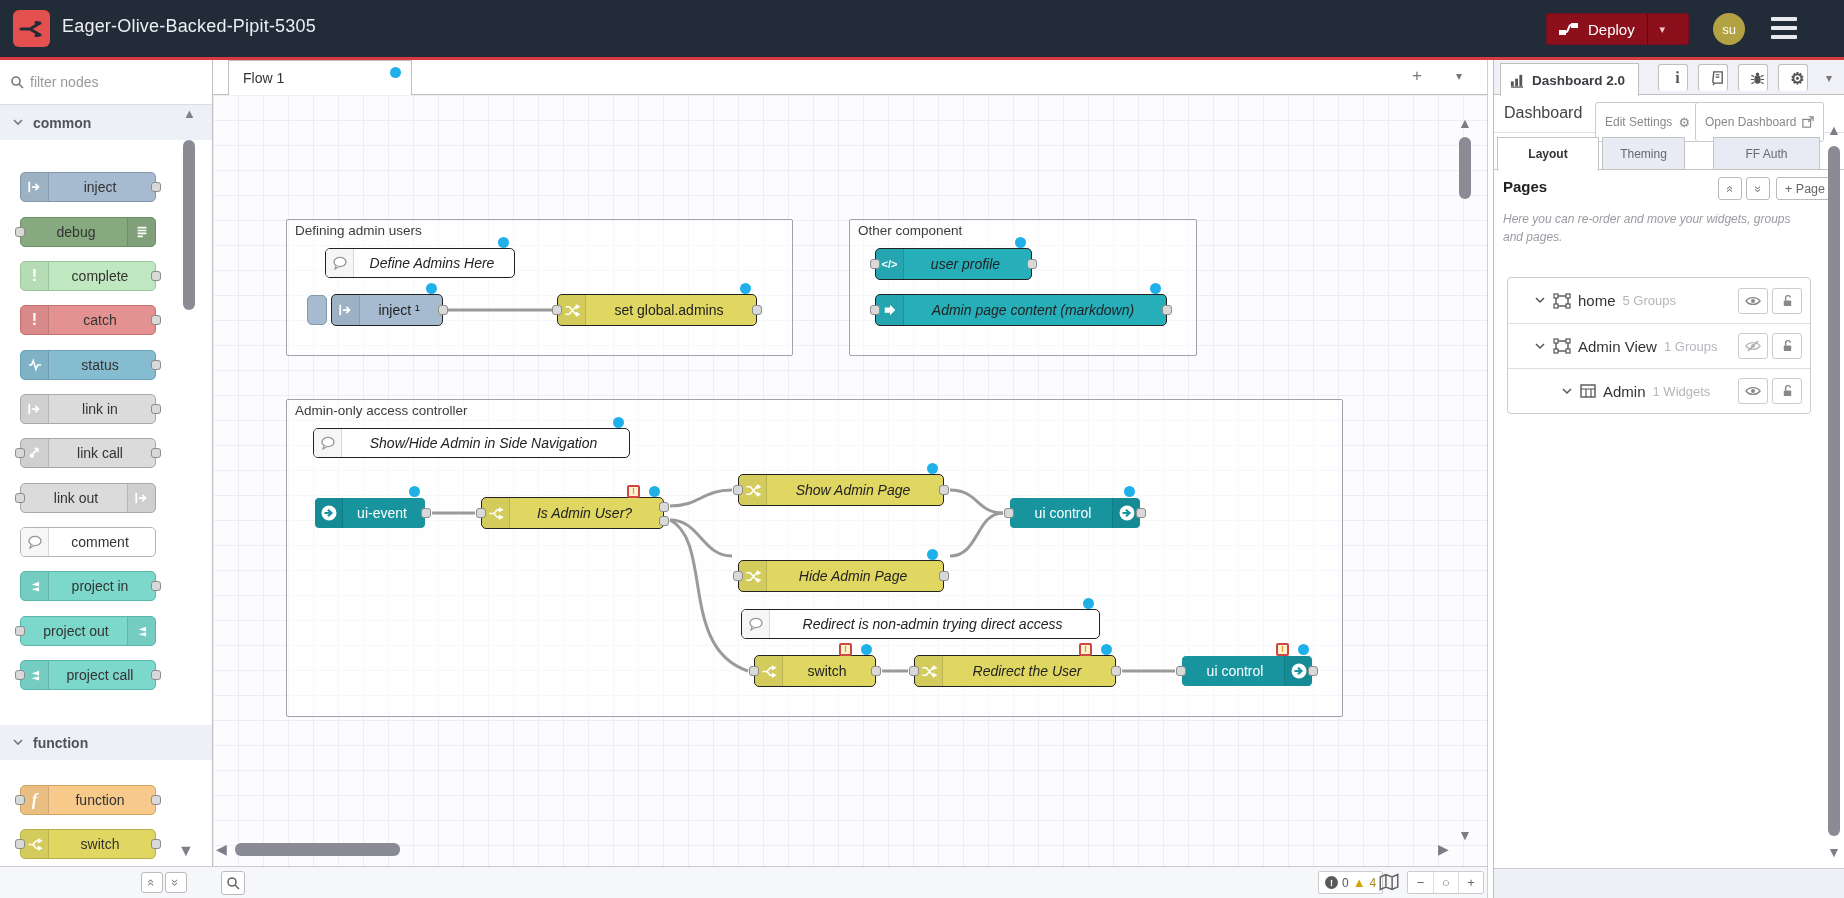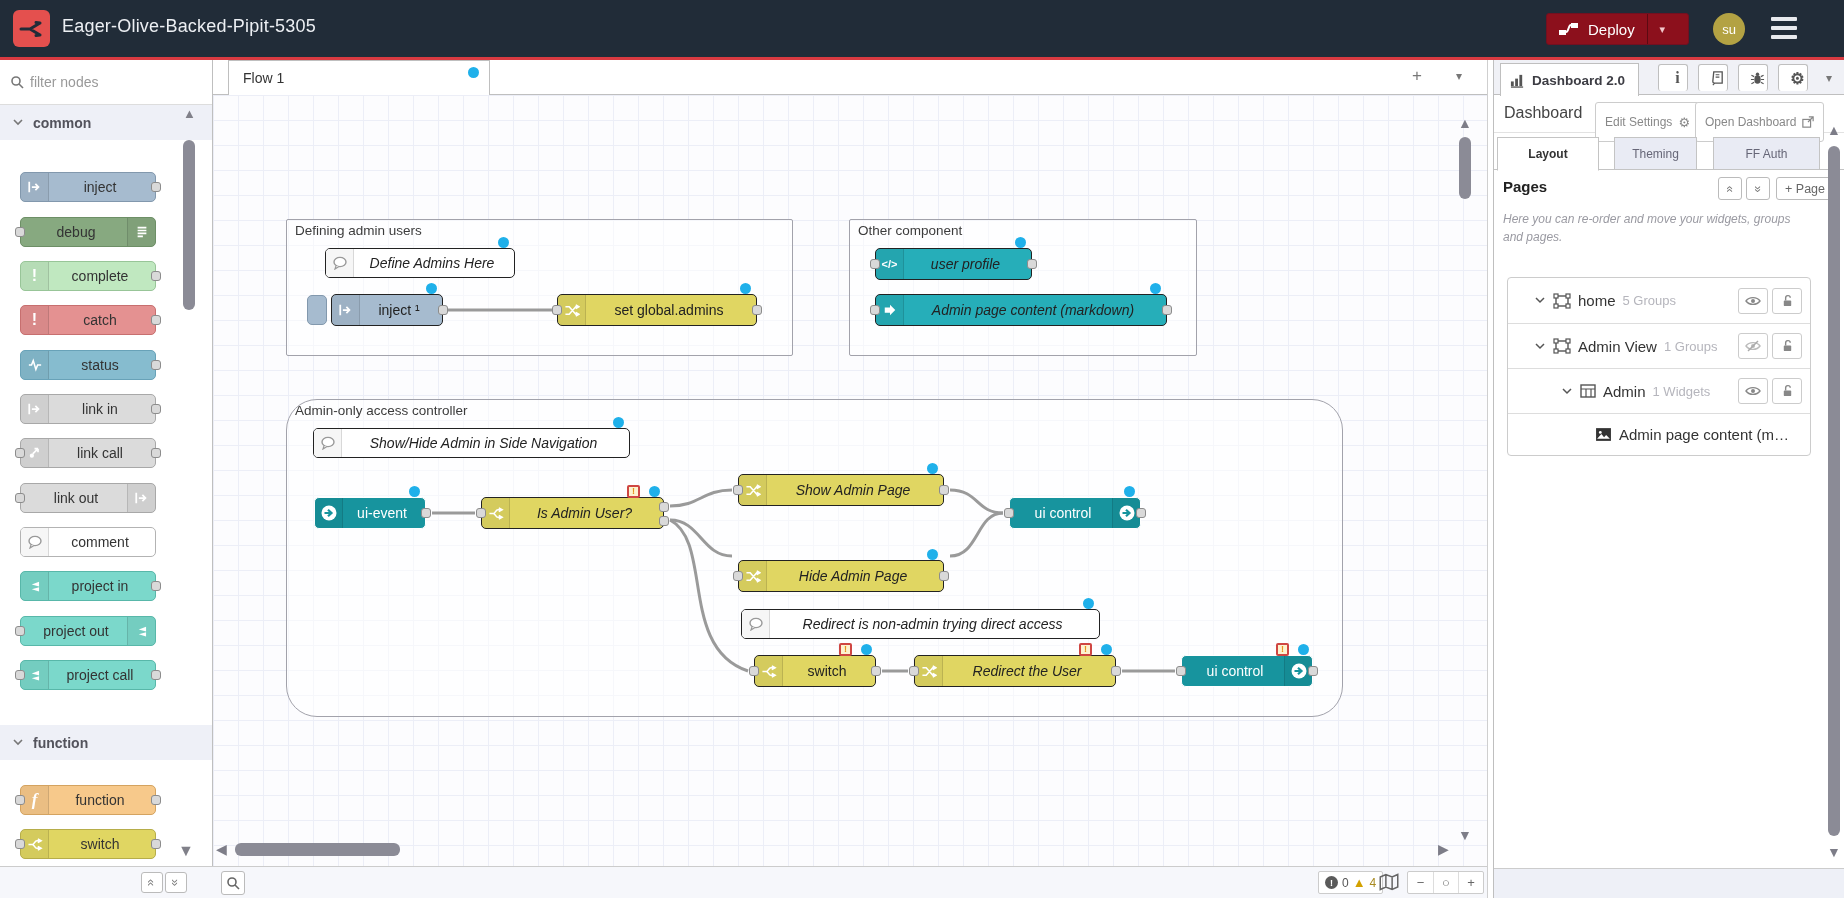--- a/index.html
+++ b/index.html
@@ -43,21 +43,21 @@
   .c-mint { background:#7bd8cb; border-color:#58b7a9; }
   .c-func { background:#f7c98b; border-color:#d4a360; }
   .c-yellow { background:#e0d662; border-color:#b6ad4a; }
   .c-teal { background:#26aeb9; border-color:#1a8f99; }
   .c-tealdark { background:#17949e; border-color:#0f7d86; }
   .ptri { position:absolute; font-size:13px; color:#808089; }
   .pthumb { position:absolute; width:12px; border-radius:6px; background:#8b8b96; }
 
   
   .wtabbar { position:absolute; left:213px; top:60px; width:1274px; height:35px; background:#fff; border-bottom:1px solid #bfbfbf; }
-  .flowtab { position:absolute; left:15px; top:0; width:262px; height:35px; background:#fff; border:1px solid #bfbfbf; border-bottom:none; font-size:14px; color:#333; display:flex; align-items:center; padding-left:14px; z-index:2; }
+  .flowtab { position:absolute; left:15px; top:0; width:184px; height:35px; background:#fff; border:1px solid #bfbfbf; border-bottom:none; font-size:14px; color:#333; display:flex; align-items:center; padding-left:14px; z-index:2; }
   .tabbtn { position:absolute; top:6px; color:#777; font-size:17px; cursor:pointer; }
 
   
   .canvas { position:absolute; left:213px; top:95px; width:1274px; height:771px; overflow:hidden;
     background-color:#fcfcfe;
     background-image:linear-gradient(#eceef7 1px, transparent 1px), linear-gradient(90deg,#eceef7 1px, transparent 1px);
     background-size:25px 25px; }
   .grp { position:absolute; border:1px solid #a2a2ab; background:rgba(255,255,255,.5); border-radius:2px; }
   .grplabel { position:absolute; top:3px; left:8px; font-size:13.5px; color:#3c3c3c; white-space:nowrap; }
   .cnode { position:absolute; height:32px; border-radius:5px; border:1px solid; font-size:14px; color:#222; }
@@ -316,21 +316,21 @@
 </div>
 
 <div class="canvas">
 
   <div class="grp" style="left:73px;top:124px;width:507px;height:137px;">
     <span class="grplabel">Defining admin users</span>
   </div>
   <div class="grp" style="left:636px;top:124px;width:348px;height:137px;">
     <span class="grplabel">Other component</span>
   </div>
-  <div class="grp" style="left:73px;top:304px;width:1057px;height:318px;border-radius:31px;">
+  <div class="grp" style="left:73px;top:304px;width:1057px;height:318px;">
     <span class="grplabel">Admin-only access controller</span>
   </div>
 
   <svg class="wires" style="position:absolute;left:0;top:0;" width="1274" height="771">
     <path d="M235,215 L340,215"></path>
     <path d="M219,418 L262,418"></path>
     <path d="M457,411 C487,411 489,395 519,395"></path>
     <path d="M457,425 C487,425 489,461 519,461"></path>
     <path d="M457,425 C500,447 466,553 535,576"></path>
     <path d="M737,395 C766,395 763,418 790,418"></path>
@@ -606,21 +606,21 @@
             <path d="M8 1 h5 v5 M13 1 L7 7" stroke="#888" stroke-width="1.4" fill="none"></path>
           </svg>
         </span>
     </div>
   </div>
 
   <div class="ltabs">
     <div class="ltab active" style="left:3px;width:102px;">
         <span>Layout</span>
       </div>
-    <div class="ltab" style="left:108px;width:83px;margin-left:12px;">
+    <div class="ltab" style="left:108px;width:83px;">
         <span>Theming</span>
       </div>
     <div class="ltab" style="left:219px;width:107px;">
         <span>FF Auth</span>
       </div>
   </div>
 
   <div class="pagesrow">
     <span class="pt">Pages</span>
     <div class="sqbtn" style="position:absolute;right:102px;top:5px;width:24px;height:23px;">
@@ -724,30 +724,20 @@
             </svg>
           </span>
         <span class="tbtn">
             <svg width="13" height="14" viewBox="0 0 14 15">
               <rect x="3" y="7" width="8" height="6" rx="1" fill="#888"></rect>
               <path d="M5 7 V4.5 A2.5 2.5 0 0 1 10 4" stroke="#888" stroke-width="1.5" fill="none"></path>
             </svg>
           </span>
       </span>
     </div>
-    <div class="trow" style="padding-left:87px;height:42px;">
-      <span style="display:flex;">
-          <svg width="17" height="15" viewBox="0 0 16 14">
-            <rect x="1" y="1" width="14" height="12" fill="#333"></rect>
-            <circle cx="5" cy="5" r="1.3" fill="#fff"></circle>
-            <path d="M2 11 L6 6.5 L8.5 9.5 L10.5 7.5 L14 11 z" fill="#fff"></path>
-          </svg>
-        </span>
-      <span class="nm">Admin page content (m…</span>
-    </div>
   </div>
 
   <span class="sbtri" style="position:absolute;left:333px;top:62px;color:#7d7d88;font-size:14px;">▲</span>
   <div class="sbthumb" style="position:absolute;left:334px;top:86px;width:12px;height:690px;"></div>
   <span class="sbtri" style="position:absolute;left:333px;top:784px;color:#7d7d88;font-size:14px;">▼</span>
 
   <div class="sfoot"></div>
 </div>
 
 </body></html>

